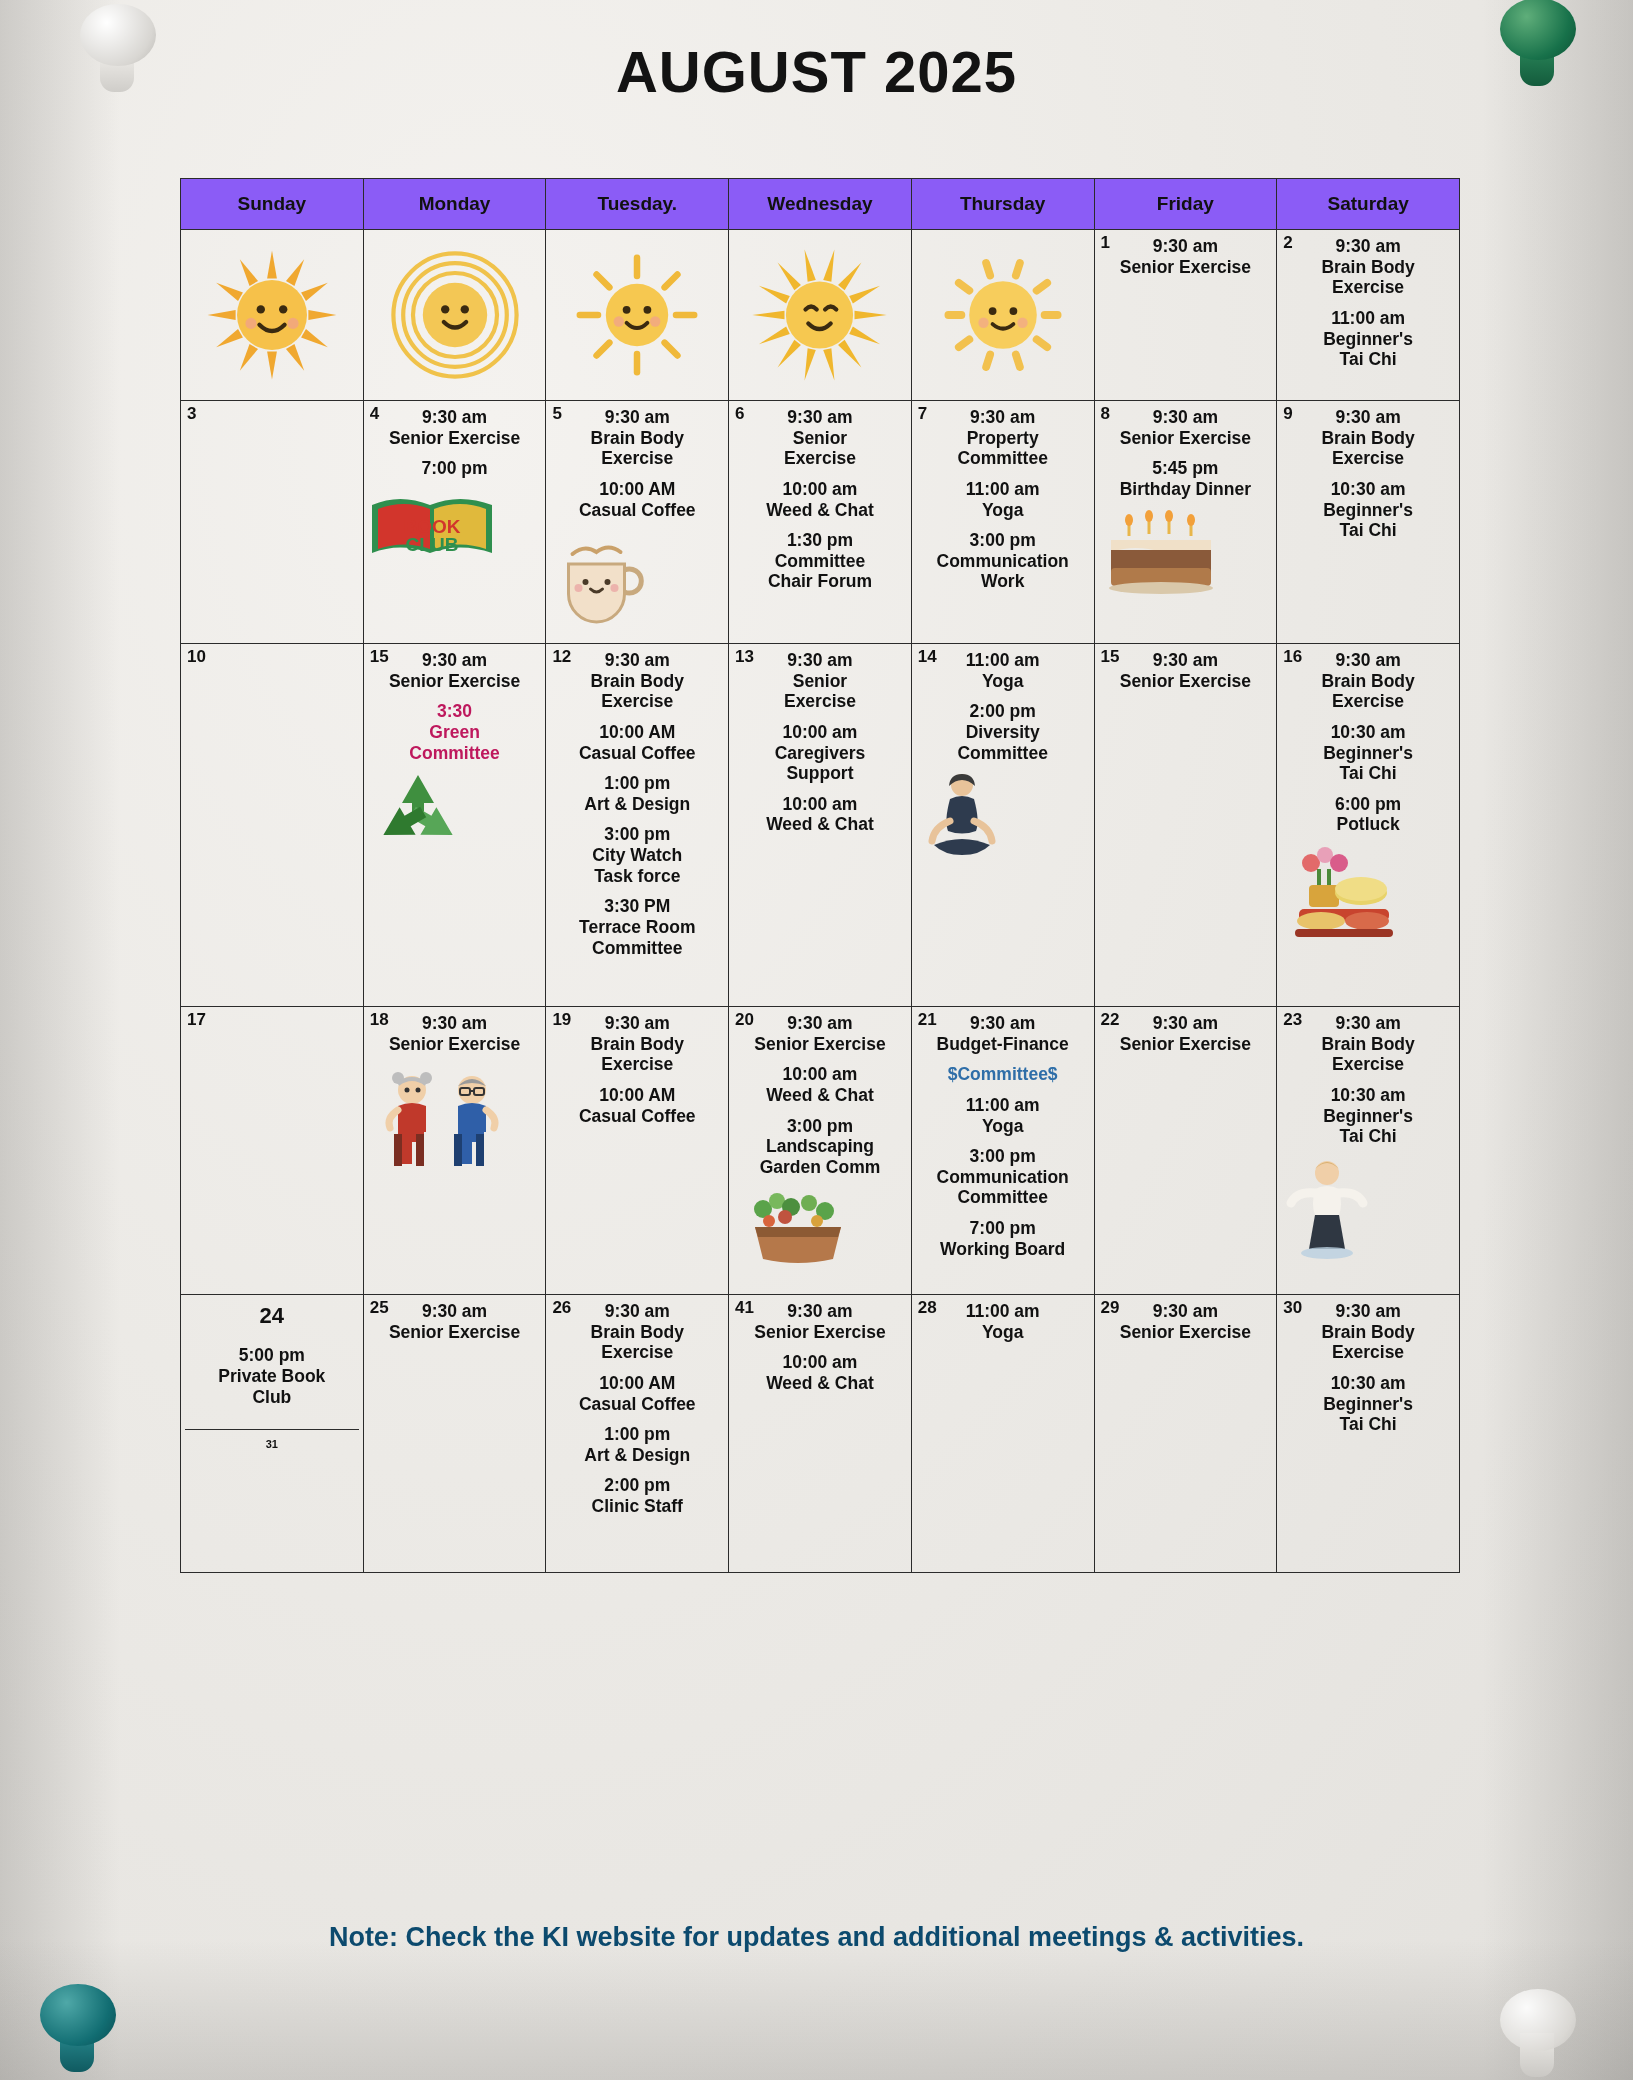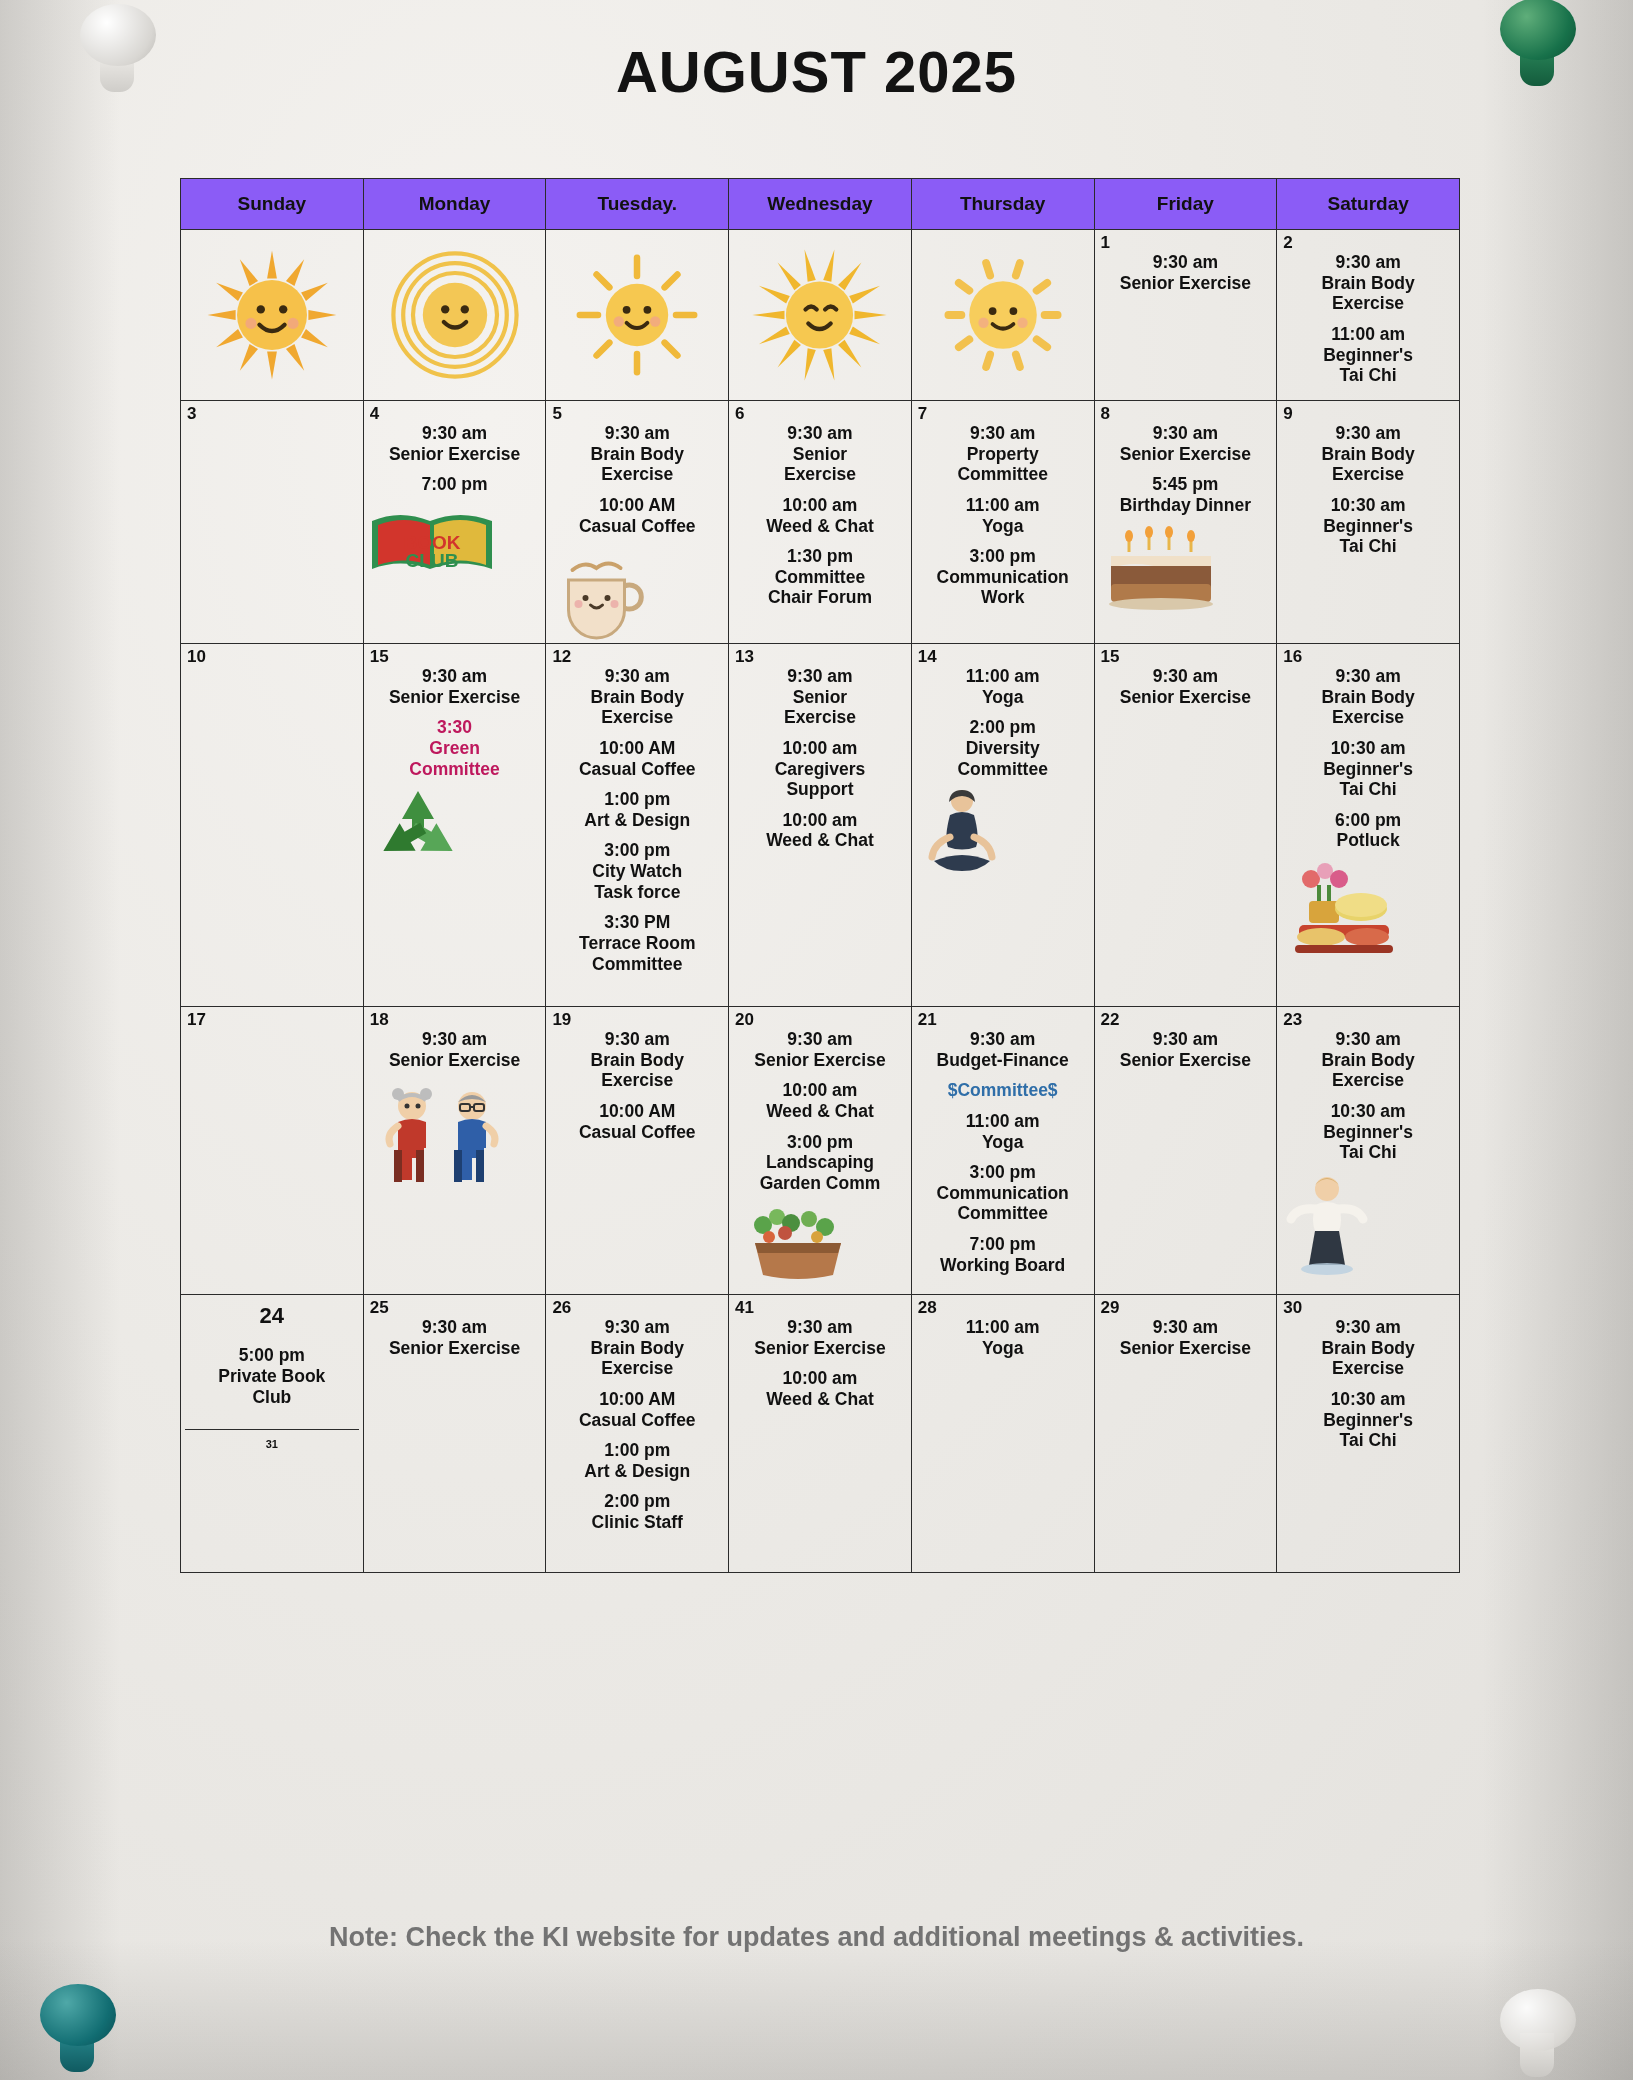--- a/index.html
+++ b/index.html
@@ -75,21 +75,21 @@
   .cell{
     position:relative;
     min-height:100px;
     padding:4px 4px 8px 4px;
   }
   .daynum{
     position:absolute;left:6px;top:3px;
     font-size:17px;font-weight:bold;color:#111;
   }
   .events{
-    margin-top:18px;
+    margin-top:2px;
     text-align:center;
     font-size:17.5px;
     font-weight:bold;
     line-height:1.18;
     color:#111;
   }
   .ev{margin:0 0 10px 0;}
   .ev:last-child{margin-bottom:0;}
   .ev.green{color:#be185d;}
   .ev.money{color:#2f6ea8;}
@@ -108,21 +108,21 @@
   .split-line{
     border-top:1.5px solid #2b2b2b;
     margin:22px 0 0 0;
   }
   .day31{
     text-align:center;font-size:11px;font-weight:bold;color:#111;padding-top:8px;
   }
 
   .note{
     position:absolute;left:0;top:1922px;width:1633px;text-align:center;
-    font-size:27px;font-weight:bold;color:#737373;
+    font-size:27px;font-weight:bold;color:#0c4a6e;
   }
 
   
   .sun-wrap{display:flex;align-items:center;justify-content:center;height:150px;}
 </style>
 </head>
 <body>
 
 <div class="sheet"></div>
 <div class="shadow-left"></div>

